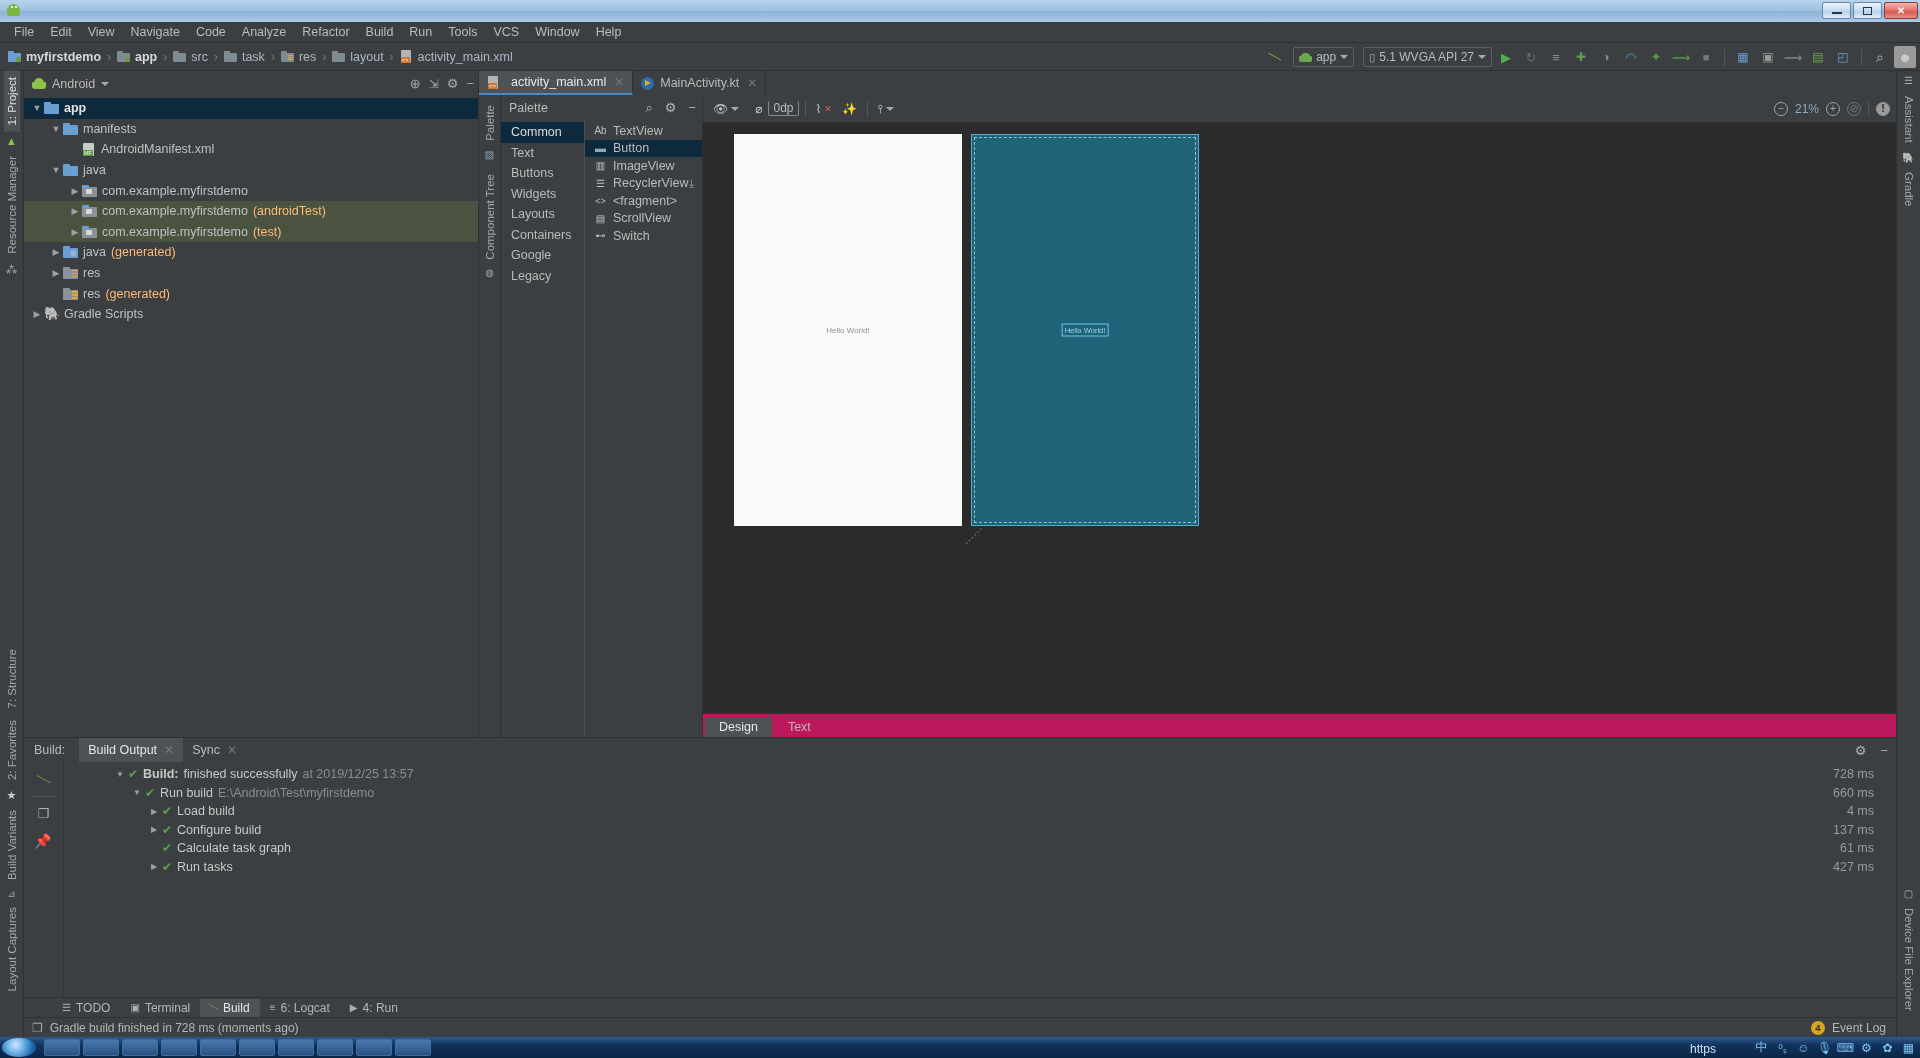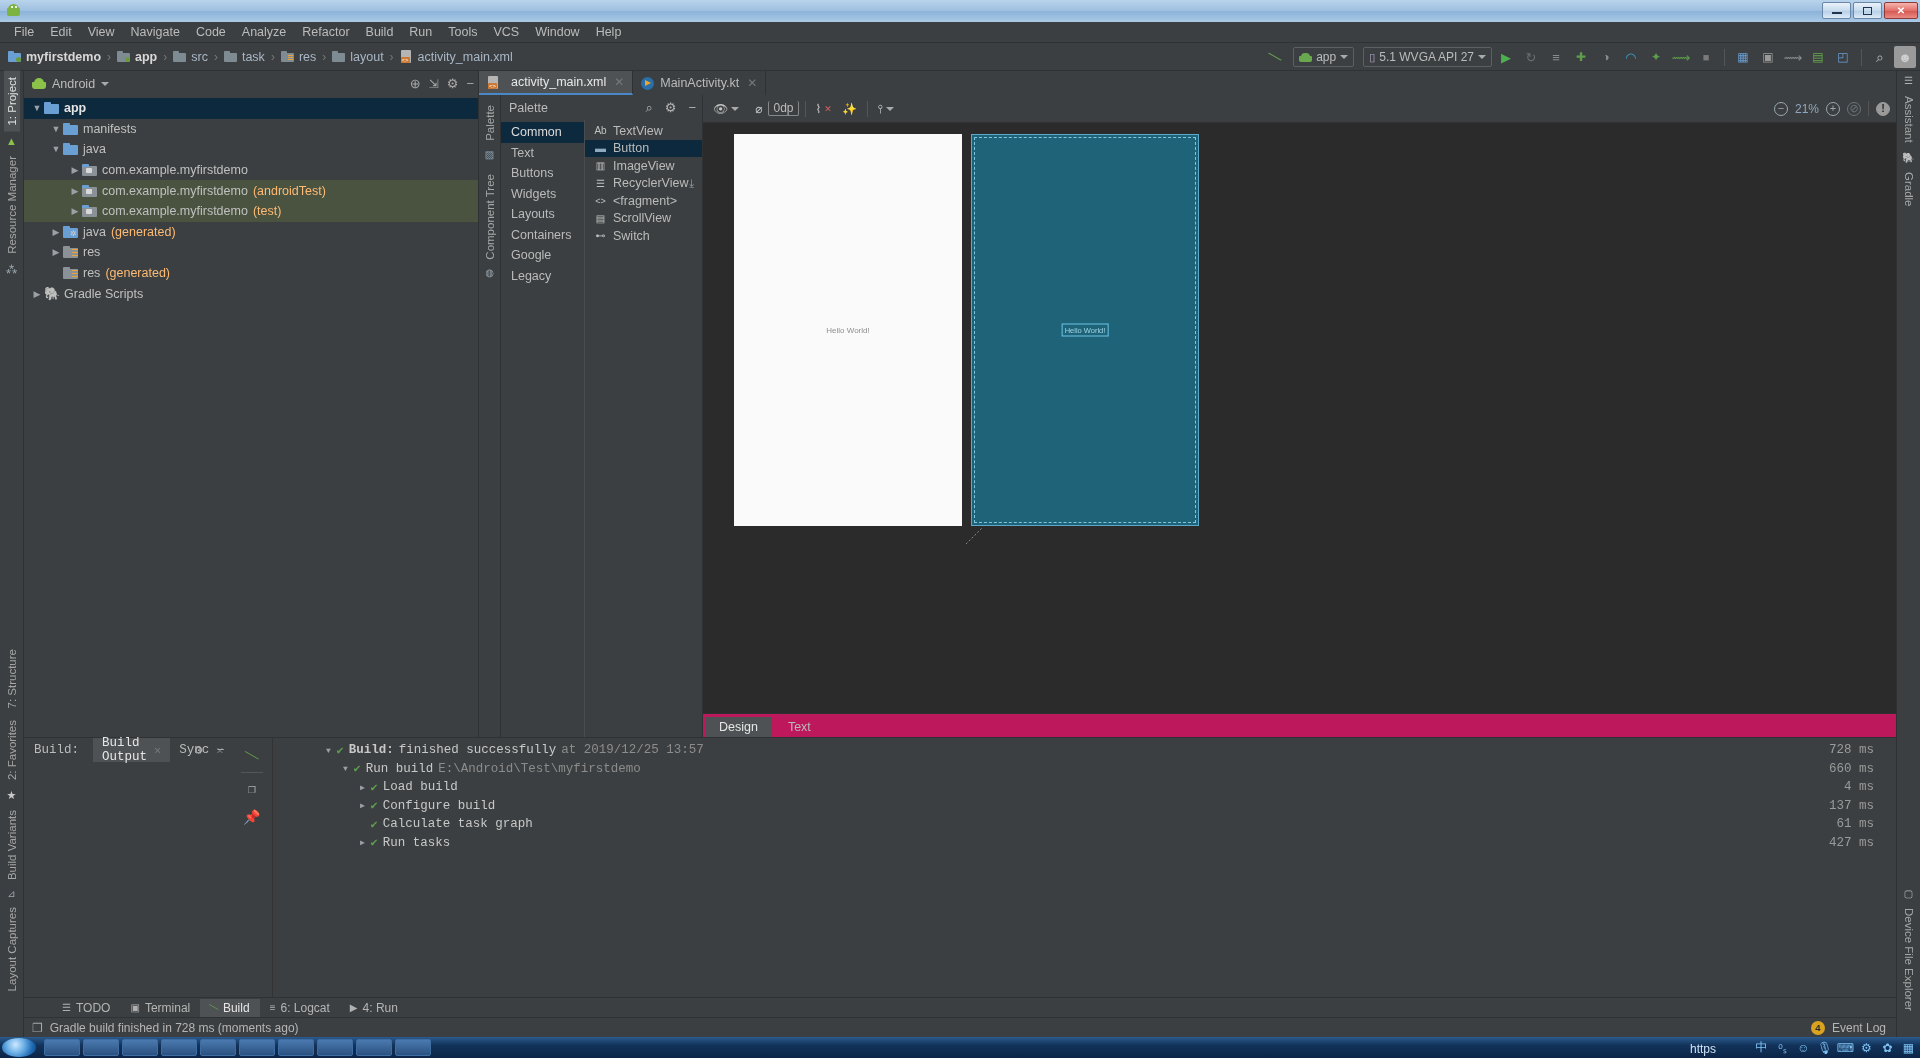--- a/index.html
+++ b/index.html
@@ -177,21 +177,21 @@
   .hw-white { position:absolute; color:#8f8f8f; font-size:8px; white-space:nowrap;}
   .hw-blue { position:absolute; color:#9fd4e8; font-size:7.5px; white-space:nowrap; border:1px solid #6cc4e6; padding:1px 2px;}
   .blue-dash { position:absolute; inset:2px; border:1px dashed #7fc7e0; pointer-events:none;}
   .diag { position:absolute; width:18px; height:18px; }
 
   .dt-tabs { height:24px; flex:0 0 24px; background:#be185d; display:flex; align-items:flex-end; border-top:1px solid #2f3133;}
   .dt-tab { height:20px; margin:0 0 0 2px; padding:0 14px; display:flex; align-items:center; font-size:12.5px; color:#b9b9b9;}
   .dt-tab.active { background:#4e5254; color:#e6e6e6; }
 
   
-  .build-panel { flex:1 1 auto; background:#3c3f41; display:flex; min-height:0; border-top:1px solid #2f3133;font-family:Liberation Mono, monospace;}
+  .build-panel { flex:1 1 auto; background:#3c3f41; display:flex; flex-direction:column; min-height:0; border-top:1px solid #2f3133;}
   .bp-head { height:24px; flex:0 0 24px; display:flex; align-items:center; padding-left:10px; gap:0; position:relative; font-size:12.5px;}
   .bp-label { color:#bbb; margin-right:14px; }
   .bp-tab { height:24px; display:flex; align-items:center; padding:0 9px; gap:7px; color:#bbb; }
   .bp-tab.active { background:#4e5254; color:#e6e6e6; }
   .bp-tab .x { color:#777; font-size:12px; }
   .bp-head-icons { position:absolute; right:8px; display:flex; gap:14px; align-items:center;}
   .bp-body { flex:1 1 auto; display:flex; min-height:0; }
   .bp-gutter { width:40px; flex:0 0 40px; display:flex; flex-direction:column; align-items:center; gap:0; padding-top:4px; border-right:1px solid #333;}
   .bp-gicon { width:30px; height:28px; display:flex; align-items:center; justify-content:center; }
   .bp-gsep { width:22px; height:1px; background:#555; margin:2px 0; }
@@ -391,20 +391,26 @@
             <div class="trow sel" style="padding-left:6px">
               <span class="tw">▼</span>
               <span class="ficon" style="background:none"><span class="dot"></span></span>
               <span class="tlabel b">app</span>
             </div>
             <div class="trow" style="padding-left:25px">
               <span class="tw">▼</span>
               <span class="ficon"></span>
               <span class="tlabel">manifests</span>
             </div>
+            <div class="trow" style="padding-left:58px">
+              <span class="mficon">
+                  <span class="mf">MF</span>
+                </span>
+              <span class="tlabel">AndroidManifest.xml</span>
+            </div>
             <div class="trow" style="padding-left:25px">
               <span class="tw">▼</span>
               <span class="ficon"></span>
               <span class="tlabel">java</span>
             </div>
             <div class="trow" style="padding-left:44px">
               <span class="tw">▶</span>
               <span class="ficon pkg">
                   <span class="sq"></span>
                 </span>

